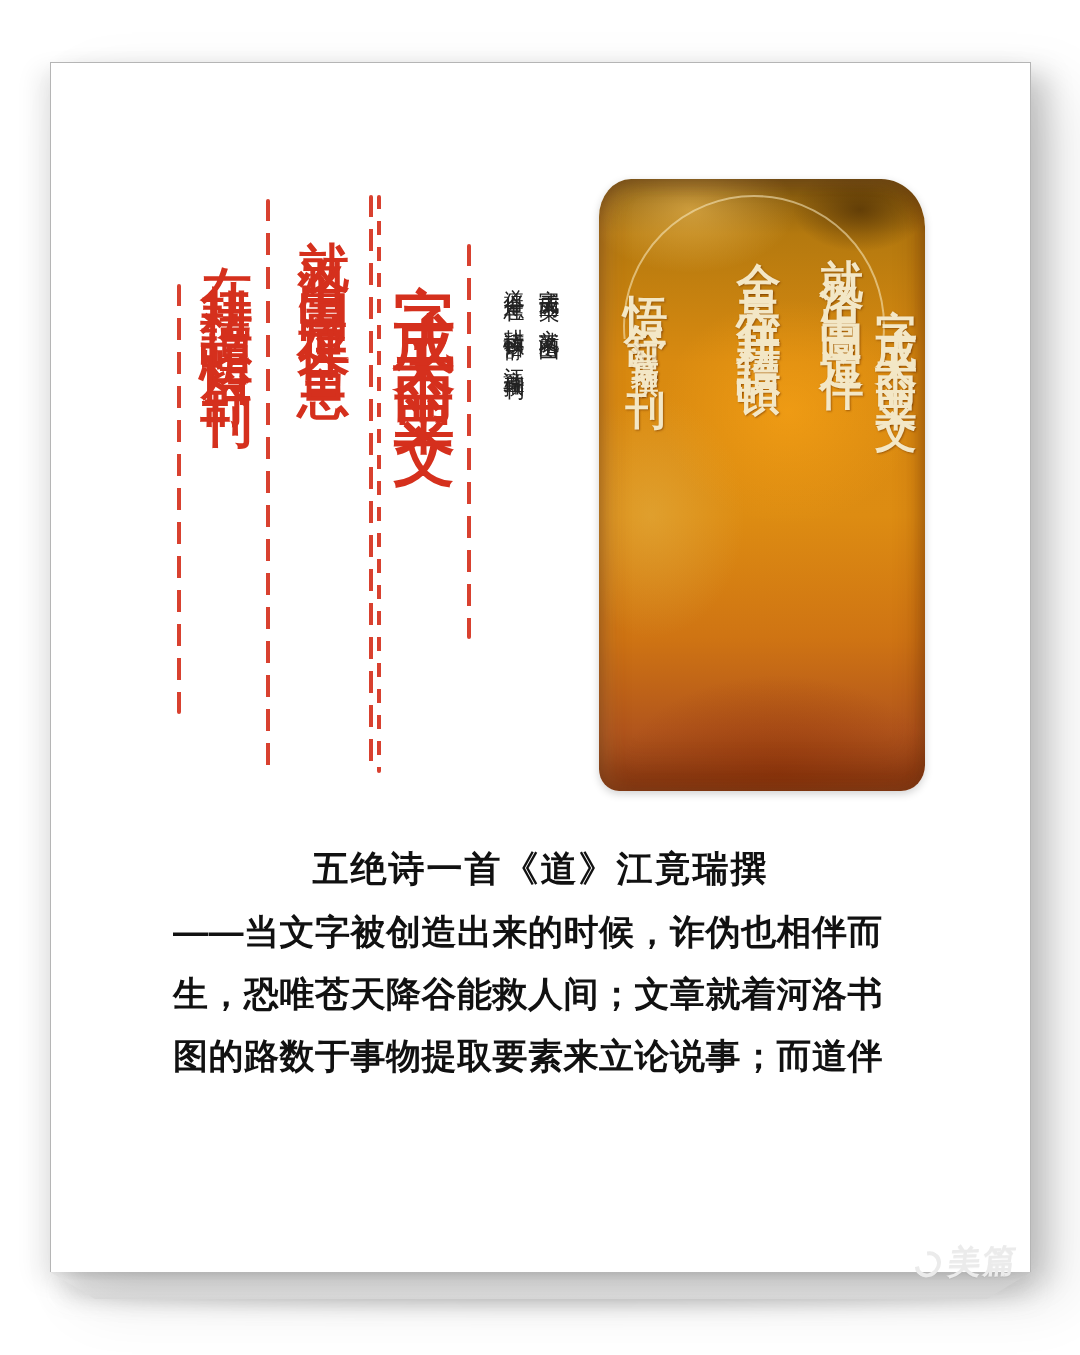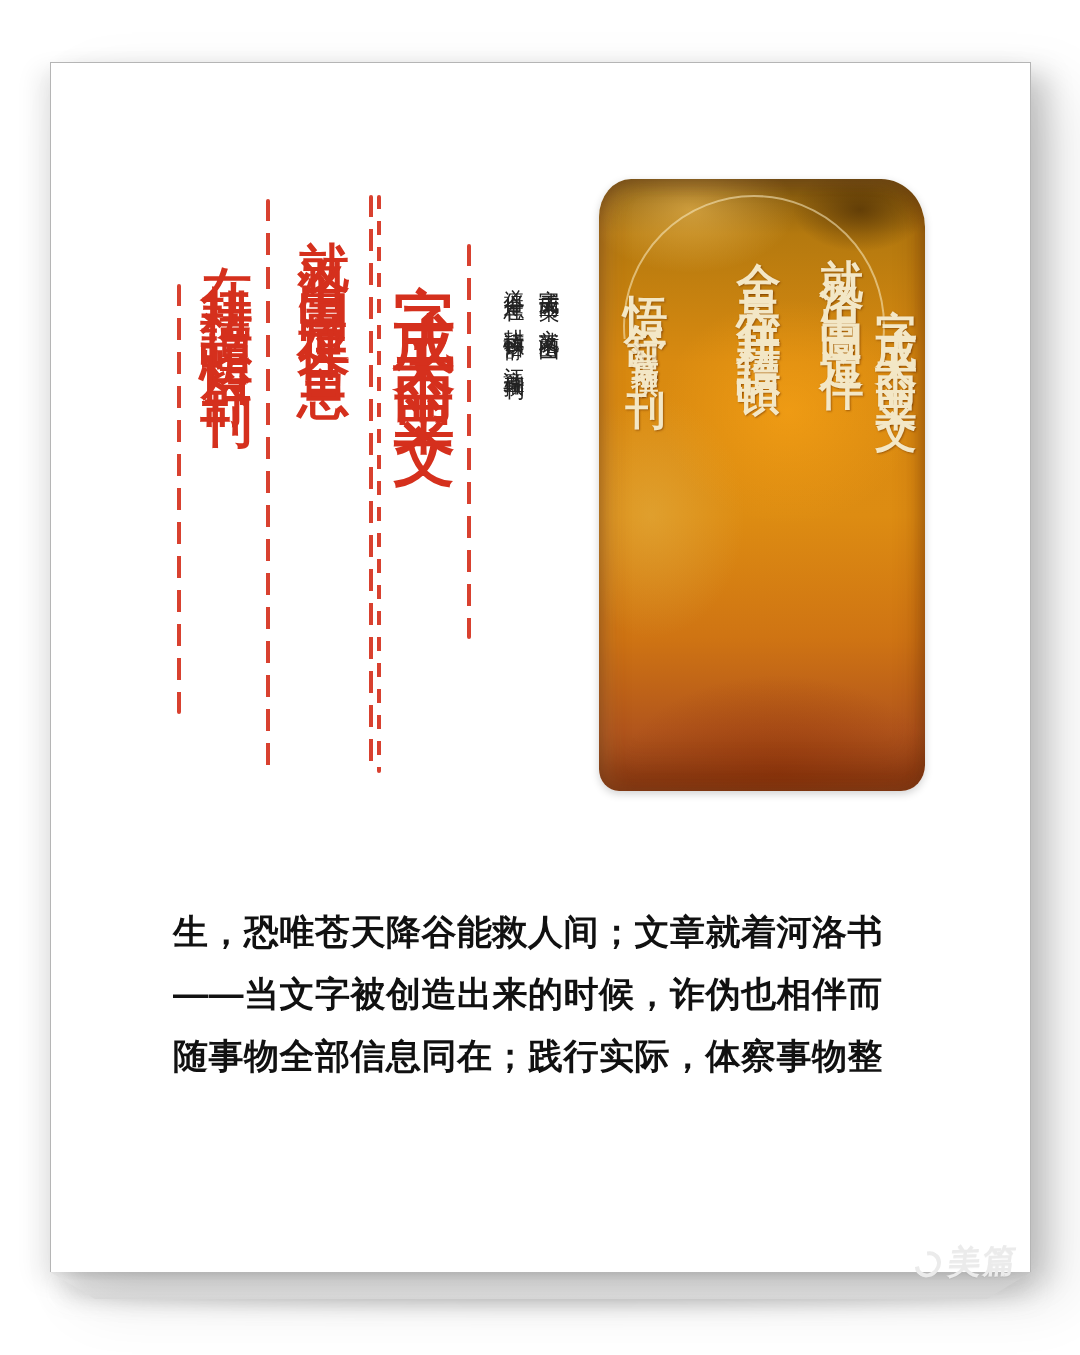--- a/index.html
+++ b/index.html
@@ -153,24 +153,25 @@
       <div class="stone-arc"></div>
     </div>
     <div class="stone-col c1">字成天雨粟文</div>
     <div class="stone-col c2">就洛出圖道伴</div>
     <div class="stone-col c3">全息在耕讀頓</div>
     <div class="stone-col c4">
       <span>悟舒</span><span class="sign">江竟瑞撰</span><span class="kan">刊</span>
     </div>
   </div>
 
+  <div class="poem-title">五绝诗一首《道》江竟瑞撰</div>
   <div class="poem-body">
+    <div>——当文字被创造出来的时候，诈伪也相伴而</div>
     <div>生，恐唯苍天降谷能救人间；文章就着河洛书</div>
-    <div>——当文字被创造出来的时候，诈伪也相伴而</div>
-    <div>随事物全部信息同在；践行实际，体察事物整</div>
+    <div>图的路数于事物提取要素来立论说事；而道伴</div>
   </div>
 
 </div>
 
 <div class="watermark">
   <span class="wm-icon"></span>
   <span>美篇</span>
 </div>
 
 </body></html>

